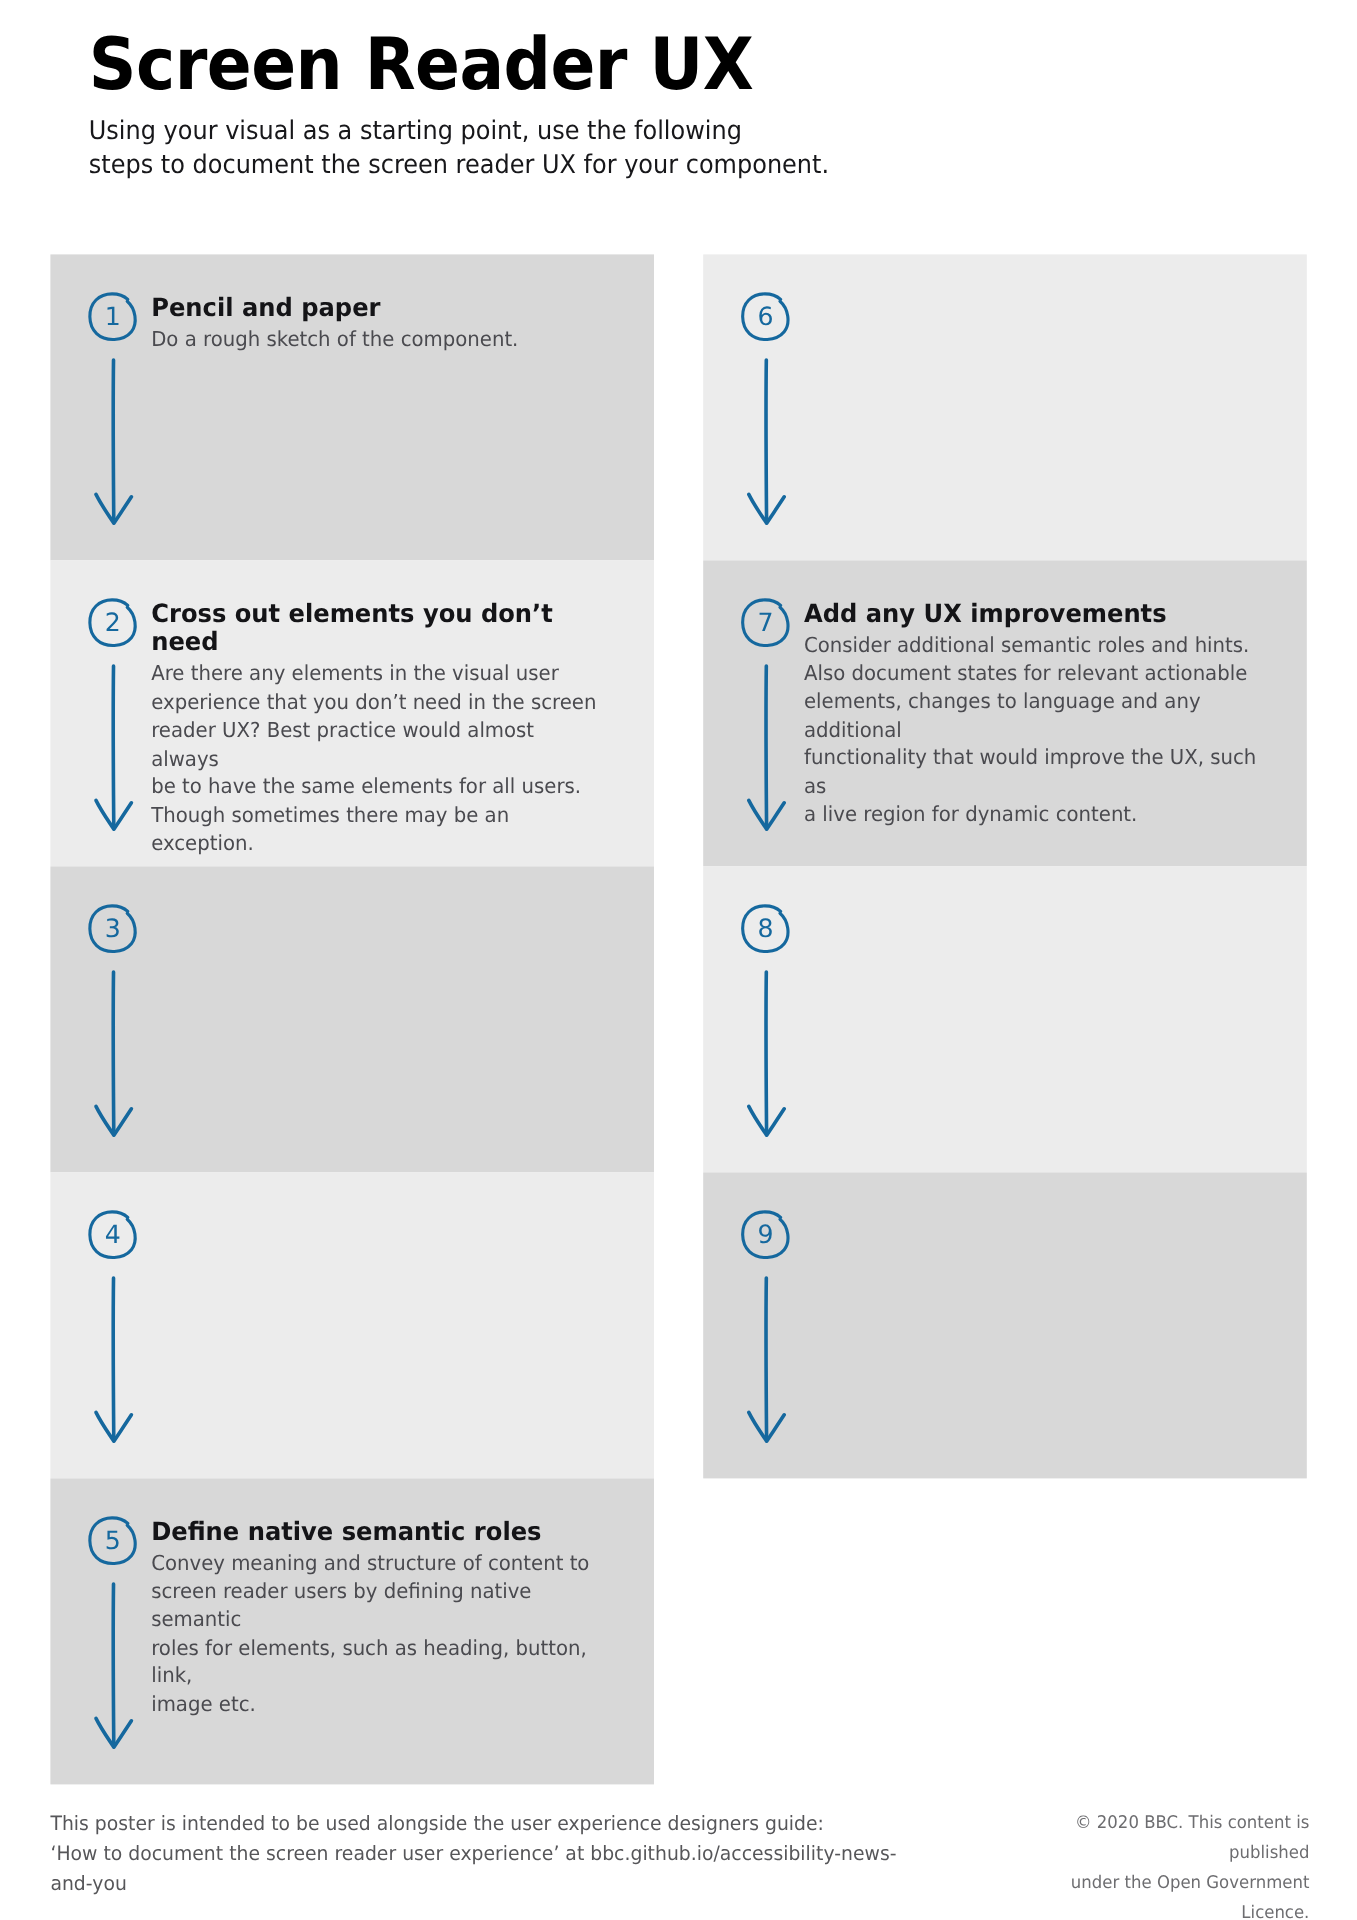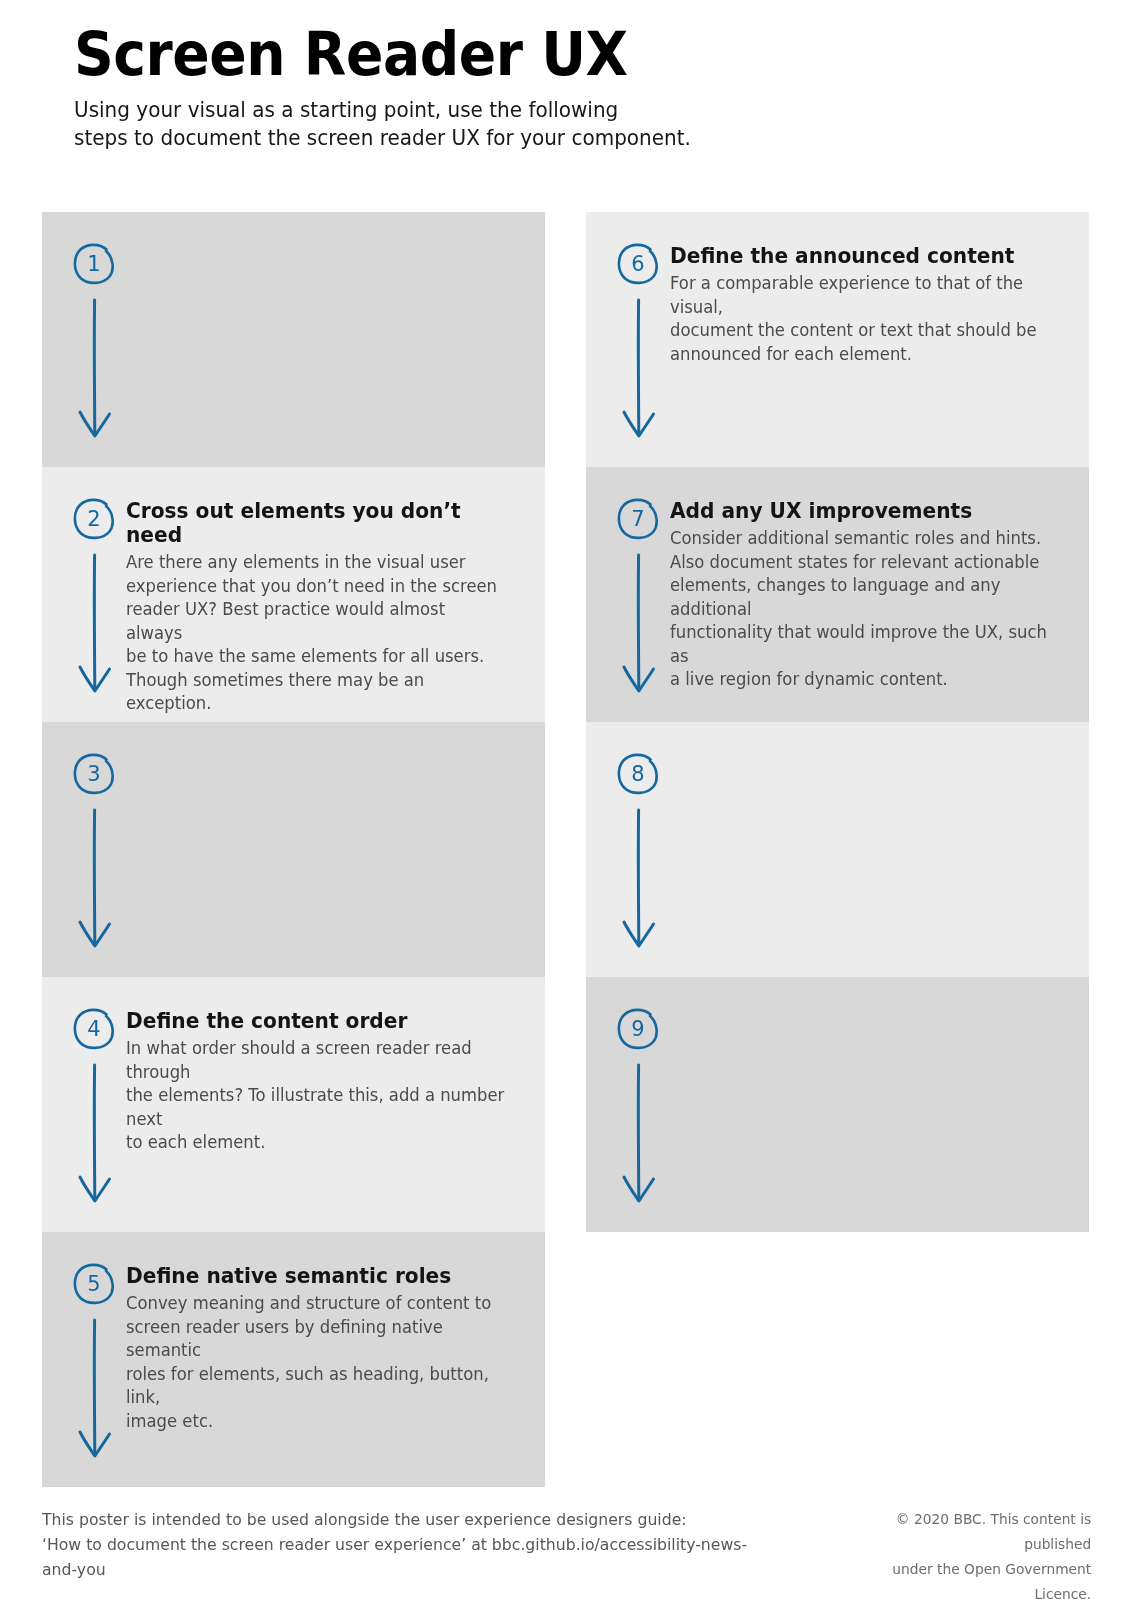--- a/index.html
+++ b/index.html
@@ -179,44 +179,42 @@
           <text class="circle-num" x="24" y="25">1</text>
         </svg>
       </div>
       <div class="step-arrow">
         <svg viewBox="0 0 46 152" width="46" height="152">
           <path d="M22.6 4 C22.1 40 22.4 90 22.8 136" fill="none" stroke="#15689e" stroke-width="3" stroke-linecap="round"></path>
           <path d="M8 116 C13 126 19 134 22.9 140 C27.5 133 33 125 37.5 118" fill="none" stroke="#15689e" stroke-width="3" stroke-linecap="round" stroke-linejoin="round"></path>
         </svg>
       </div>
     </div>
+    <div class="step-text">
+      <div class="step-title">Pencil and paper</div>
+      <div class="step-desc">Do a rough sketch of the component.</div>
+    </div>
   </div>
 
   <div class="step-card shade-light">
     <div class="marker-col">
       <div class="step-circle">
         <svg viewBox="0 0 48 48" width="48" height="48">
           <path d="M36.5 9.5 C30 3.5 17 3 10 10 C3 17 3.2 31 10.5 38 C18 45 33 44.5 39.5 36.5 C45 29.5 43 17 36 11" fill="none" stroke="#15689e" stroke-width="2.6" stroke-linecap="round"></path>
         </svg>
         <svg viewBox="0 0 48 48" width="48" height="48" style="position:absolute;left:0;top:0;">
           <text class="circle-num" x="24" y="25">6</text>
         </svg>
       </div>
       <div class="step-arrow">
         <svg viewBox="0 0 46 152" width="46" height="152">
           <path d="M22.6 4 C22.1 40 22.4 90 22.8 136" fill="none" stroke="#15689e" stroke-width="3" stroke-linecap="round"></path>
           <path d="M8 116 C13 126 19 134 22.9 140 C27.5 133 33 125 37.5 118" fill="none" stroke="#15689e" stroke-width="3" stroke-linecap="round" stroke-linejoin="round"></path>
         </svg>
       </div>
-    </div>
-    <div class="step-text">
-      <div class="step-title">Define the announced content</div>
-      <div class="step-desc">For a comparable experience to that of the visual,
-document the content or text that should be
-announced for each element.</div>
     </div>
   </div>
 
   <div class="step-card shade-light">
     <div class="marker-col">
       <div class="step-circle">
         <svg viewBox="0 0 48 48" width="48" height="48">
           <path d="M36.5 9.5 C30 3.5 17 3 10 10 C3 17 3.2 31 10.5 38 C18 45 33 44.5 39.5 36.5 C45 29.5 43 17 36 11" fill="none" stroke="#15689e" stroke-width="2.6" stroke-linecap="round"></path>
         </svg>
         <svg viewBox="0 0 48 48" width="48" height="48" style="position:absolute;left:0;top:0;">
@@ -315,26 +313,20 @@
           <text class="circle-num" x="24" y="25">4</text>
         </svg>
       </div>
       <div class="step-arrow">
         <svg viewBox="0 0 46 152" width="46" height="152">
           <path d="M22.6 4 C22.1 40 22.4 90 22.8 136" fill="none" stroke="#15689e" stroke-width="3" stroke-linecap="round"></path>
           <path d="M8 116 C13 126 19 134 22.9 140 C27.5 133 33 125 37.5 118" fill="none" stroke="#15689e" stroke-width="3" stroke-linecap="round" stroke-linejoin="round"></path>
         </svg>
       </div>
     </div>
-    <div class="step-text">
-      <div class="step-title">Define the content order</div>
-      <div class="step-desc">In what order should a screen reader read through
-the elements? To illustrate this, add a number next
-to each element.</div>
-    </div>
   </div>
 
   <div class="step-card shade-dark">
     <div class="marker-col">
       <div class="step-circle">
         <svg viewBox="0 0 48 48" width="48" height="48">
           <path d="M36.5 9.5 C30 3.5 17 3 10 10 C3 17 3.2 31 10.5 38 C18 45 33 44.5 39.5 36.5 C45 29.5 43 17 36 11" fill="none" stroke="#15689e" stroke-width="2.6" stroke-linecap="round"></path>
         </svg>
         <svg viewBox="0 0 48 48" width="48" height="48" style="position:absolute;left:0;top:0;">
           <text class="circle-num" x="24" y="25">9</text>

